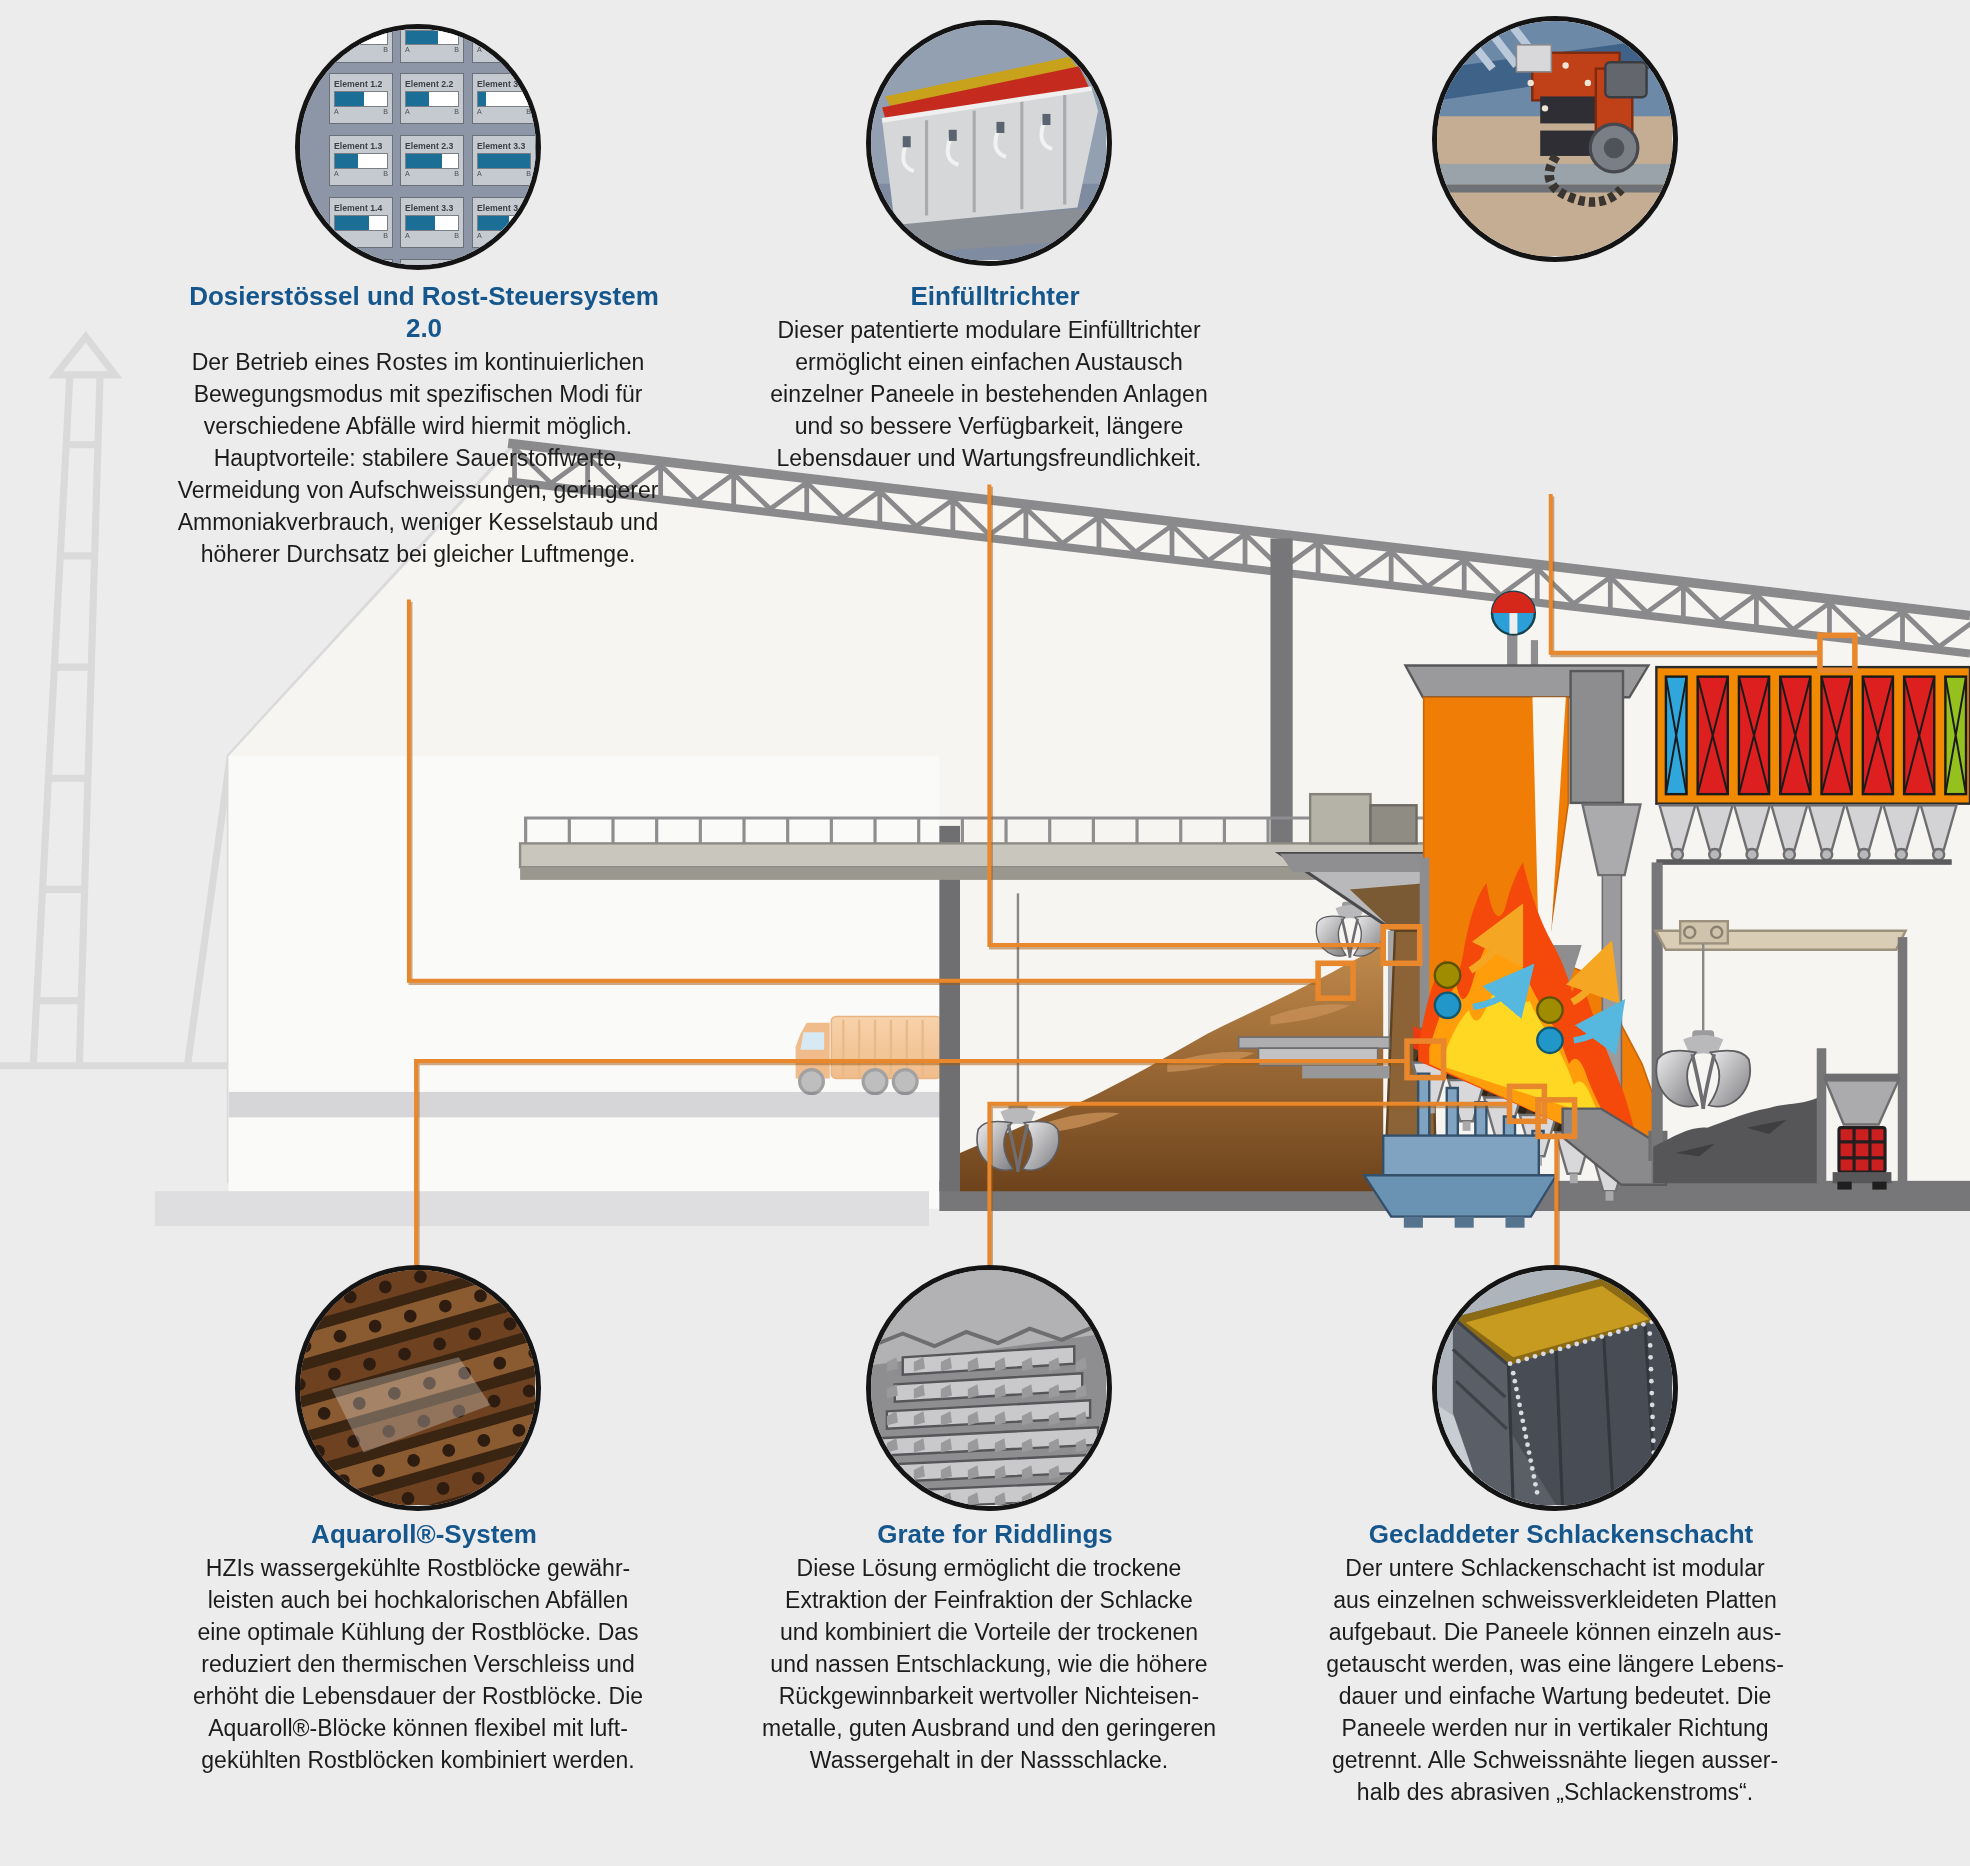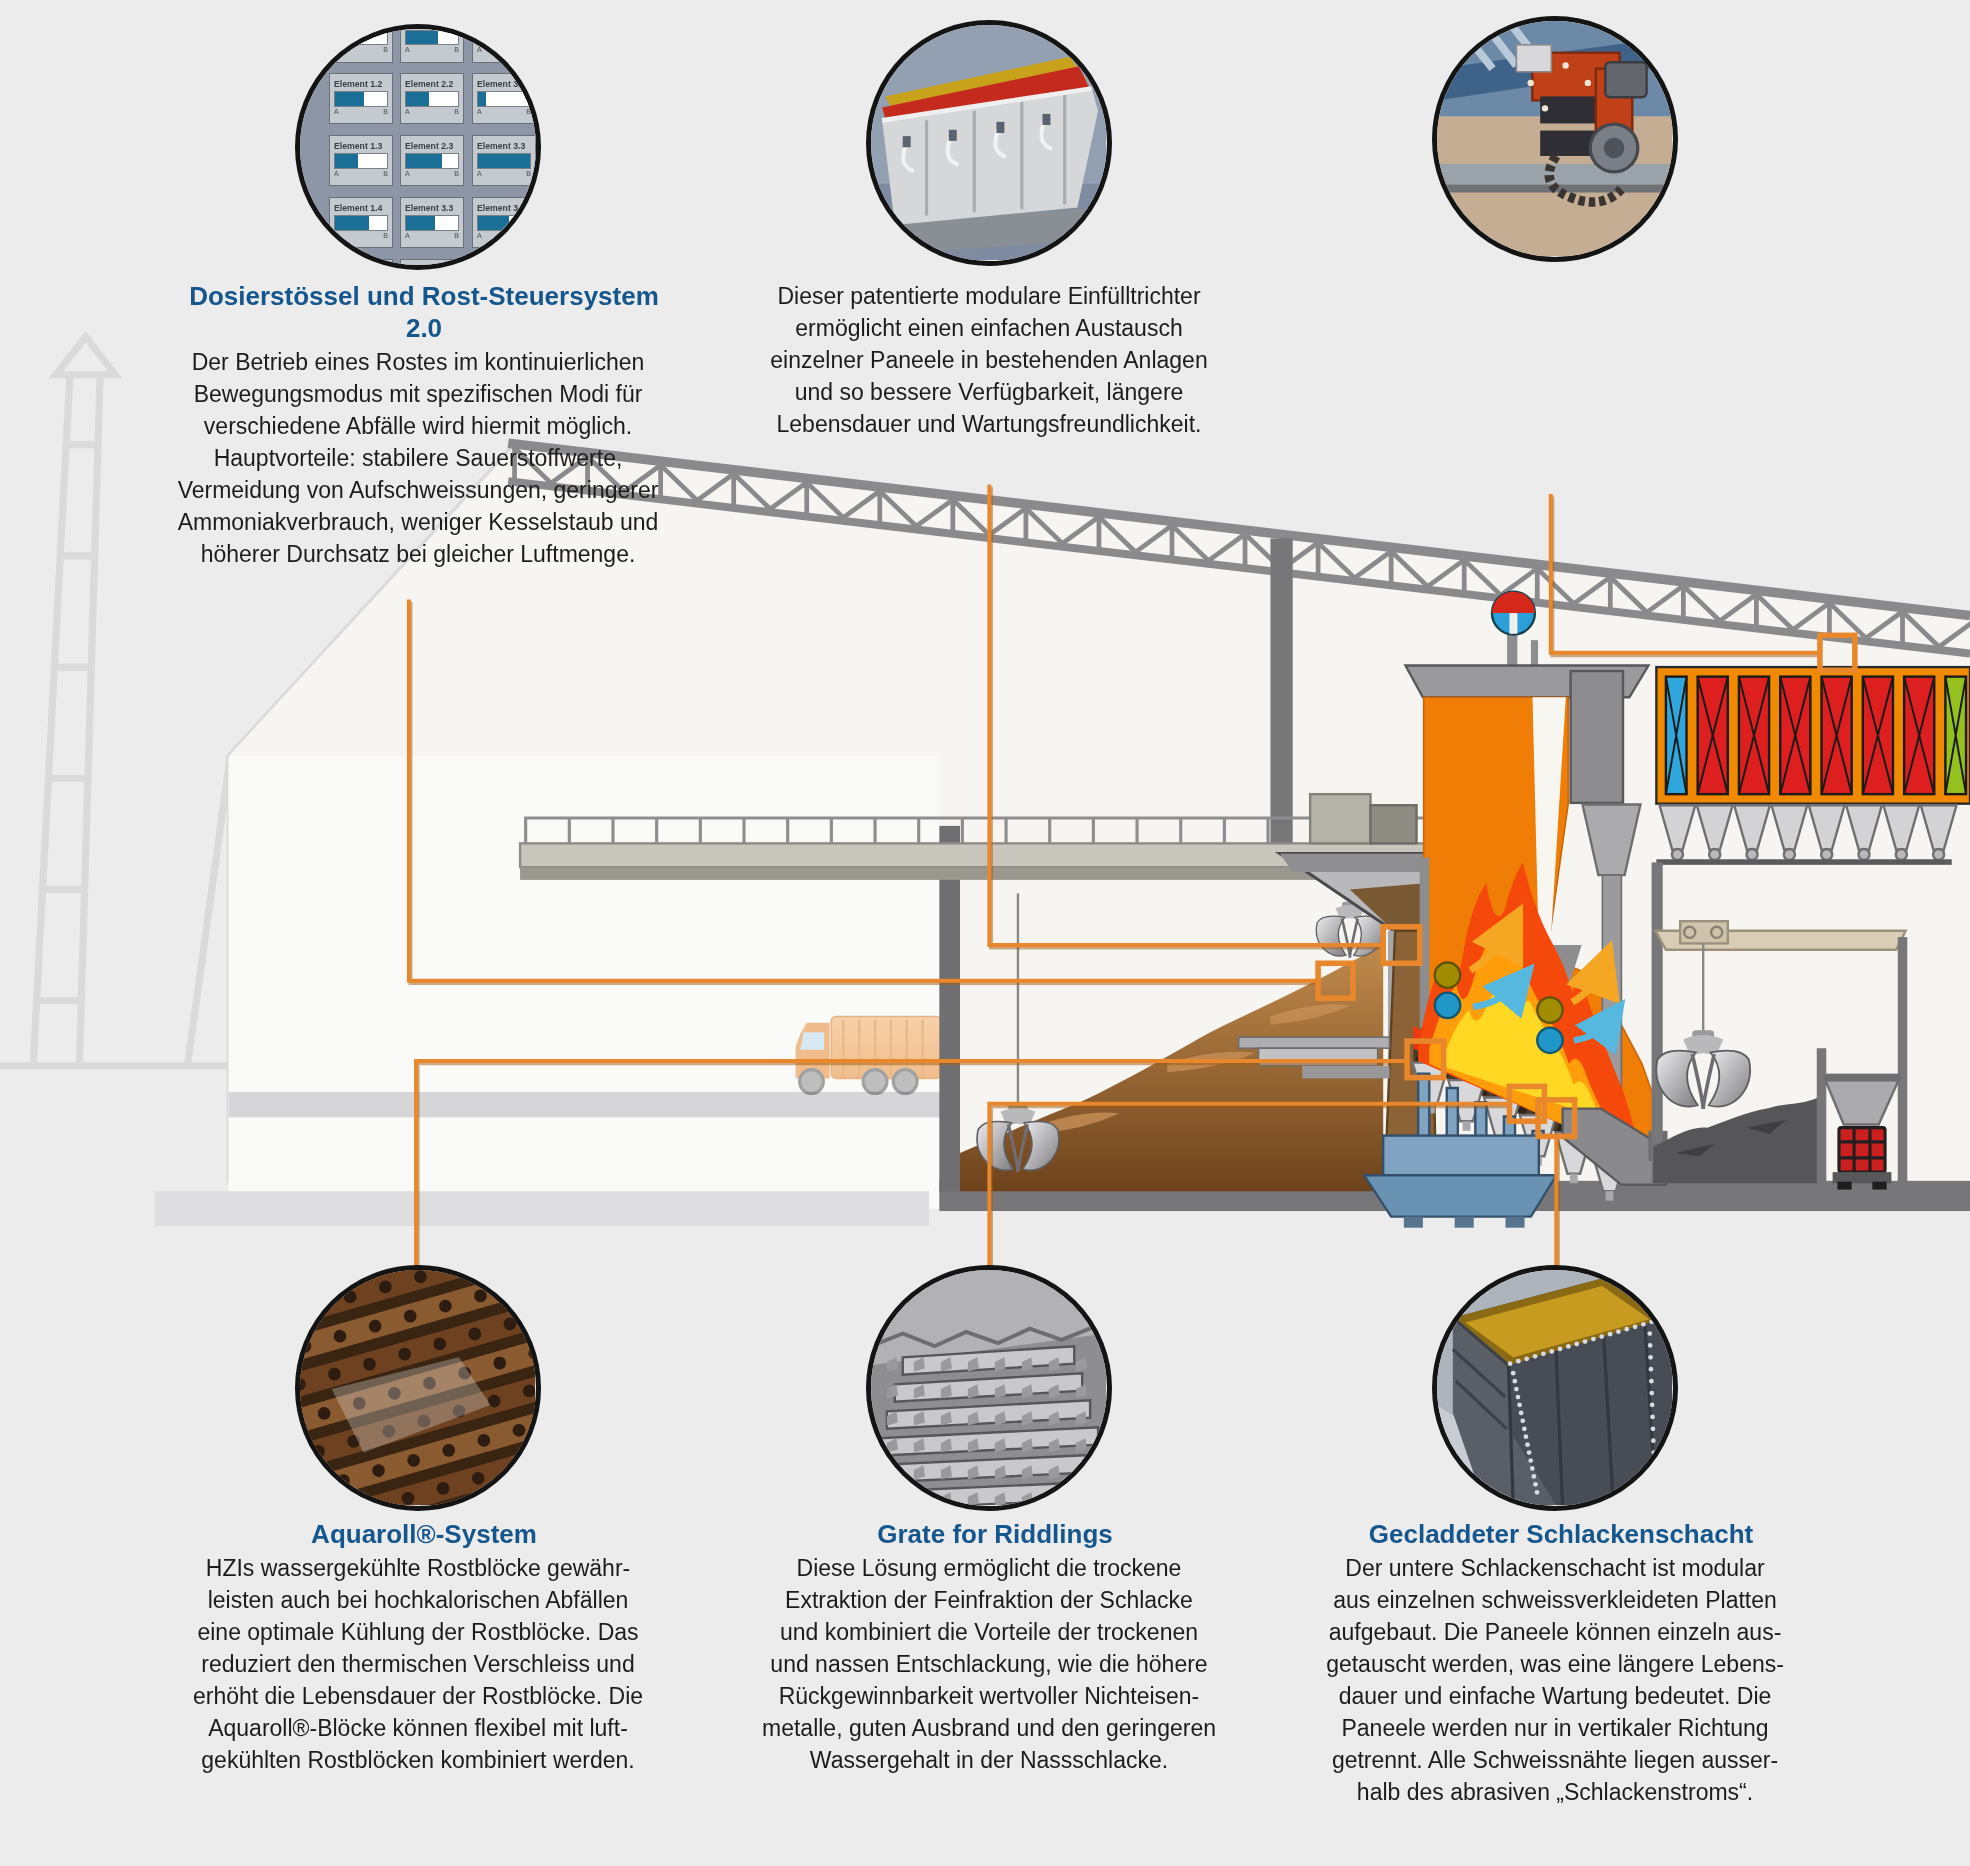--- a/index.html
+++ b/index.html
@@ -310,20 +310,21 @@
   <div class="callout-title">Dosierstössel und Rost-Steuersystem 2.0</div>
   <div class="callout-body">Der Betrieb eines Rostes im kontinuierlichen
 Bewegungsmodus mit spezifischen Modi für
 verschiedene Abfälle wird hiermit möglich.
 Hauptvorteile: stabilere Sauerstoffwerte,
 Vermeidung von Aufschweissungen, geringerer
 Ammoniakverbrauch, weniger Kesselstaub und
 höherer Durchsatz bei gleicher Luftmenge.</div>
 </div>
 <div class="callout-text" style="left:727px;top:280px">
+  <div class="callout-title">Einfülltrichter</div>
   <div class="callout-body">Dieser patentierte modulare Einfülltrichter
 ermöglicht einen einfachen Austausch
 einzelner Paneele in bestehenden Anlagen
 und so bessere Verfügbarkeit, längere
 Lebensdauer und Wartungsfreundlichkeit.</div>
 </div>
 <div class="callout-text" style="left:156px;top:1518px">
   <div class="callout-title">Aquaroll®-System</div>
   <div class="callout-body">HZIs wassergekühlte Rostblöcke gewähr-
 leisten auch bei hochkalorischen Abfällen

